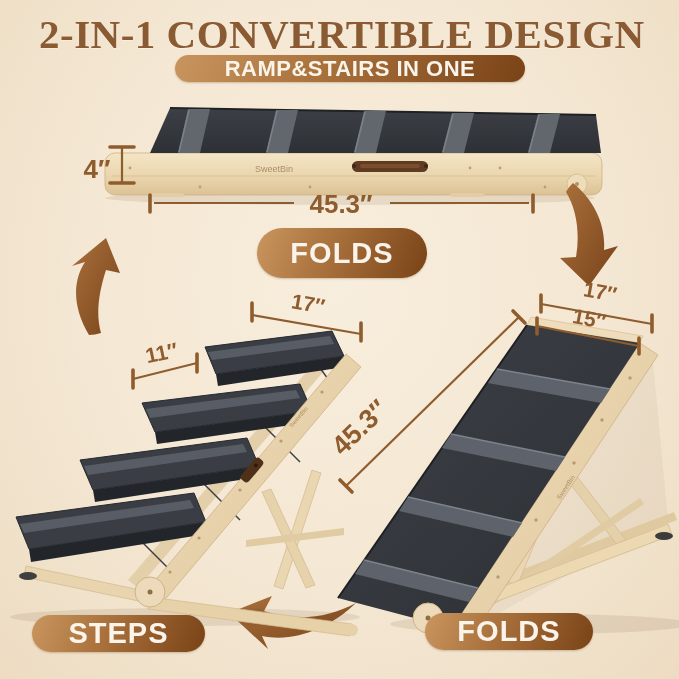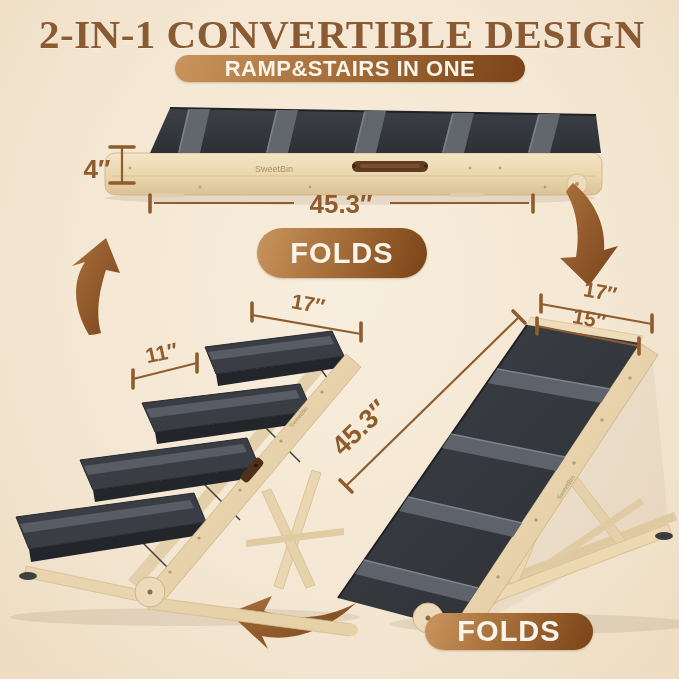--- a/index.html
+++ b/index.html
@@ -258,17 +258,20 @@
       <line x1="519" y1="317" x2="346" y2="486" class="dim-line"></line>
       <line x1="513" y1="311" x2="525" y2="323" class="dim-cap"></line>
       <line x1="340" y1="480" x2="352" y2="492" class="dim-cap"></line>
       <text x="366" y="434" font-size="27" text-anchor="middle" class="dim-label" transform="rotate(-44 366 434)">45.3″</text>
     </g>
   </svg>
 
   <div id="folds-pill" class="abs pill">
     <span>FOLDS</span>
   </div>
+  <div id="steps-pill" class="abs pill">
+    <span>STEPS</span>
+  </div>
   <div id="ramp-pill" class="abs pill">
     <span>FOLDS</span>
   </div>
 
 </div>
 
 </body></html>

